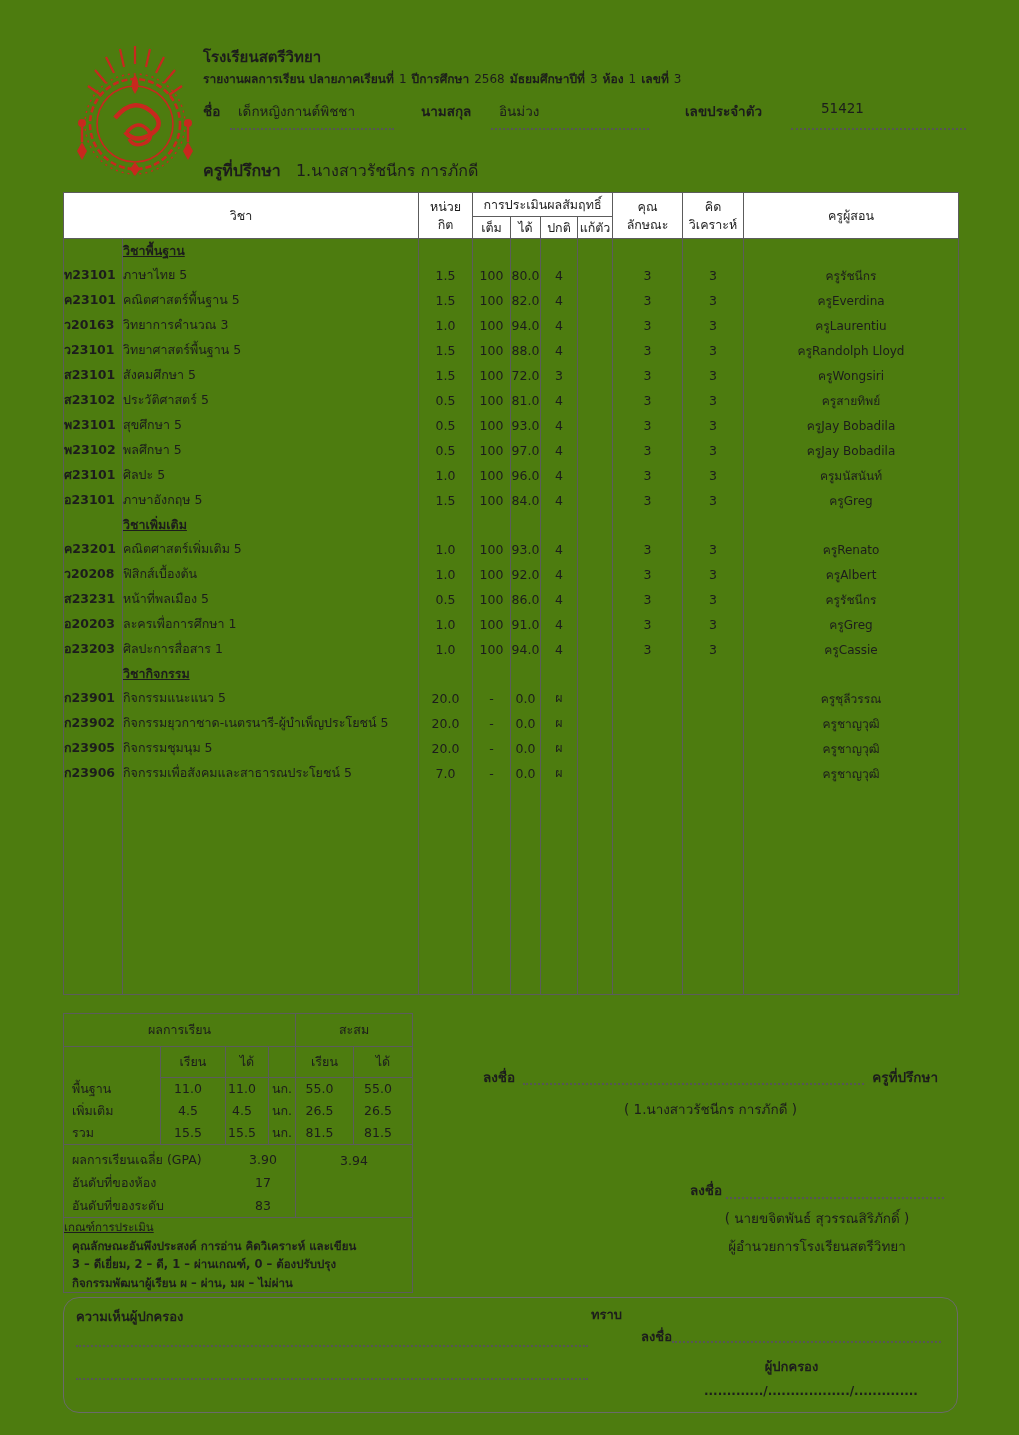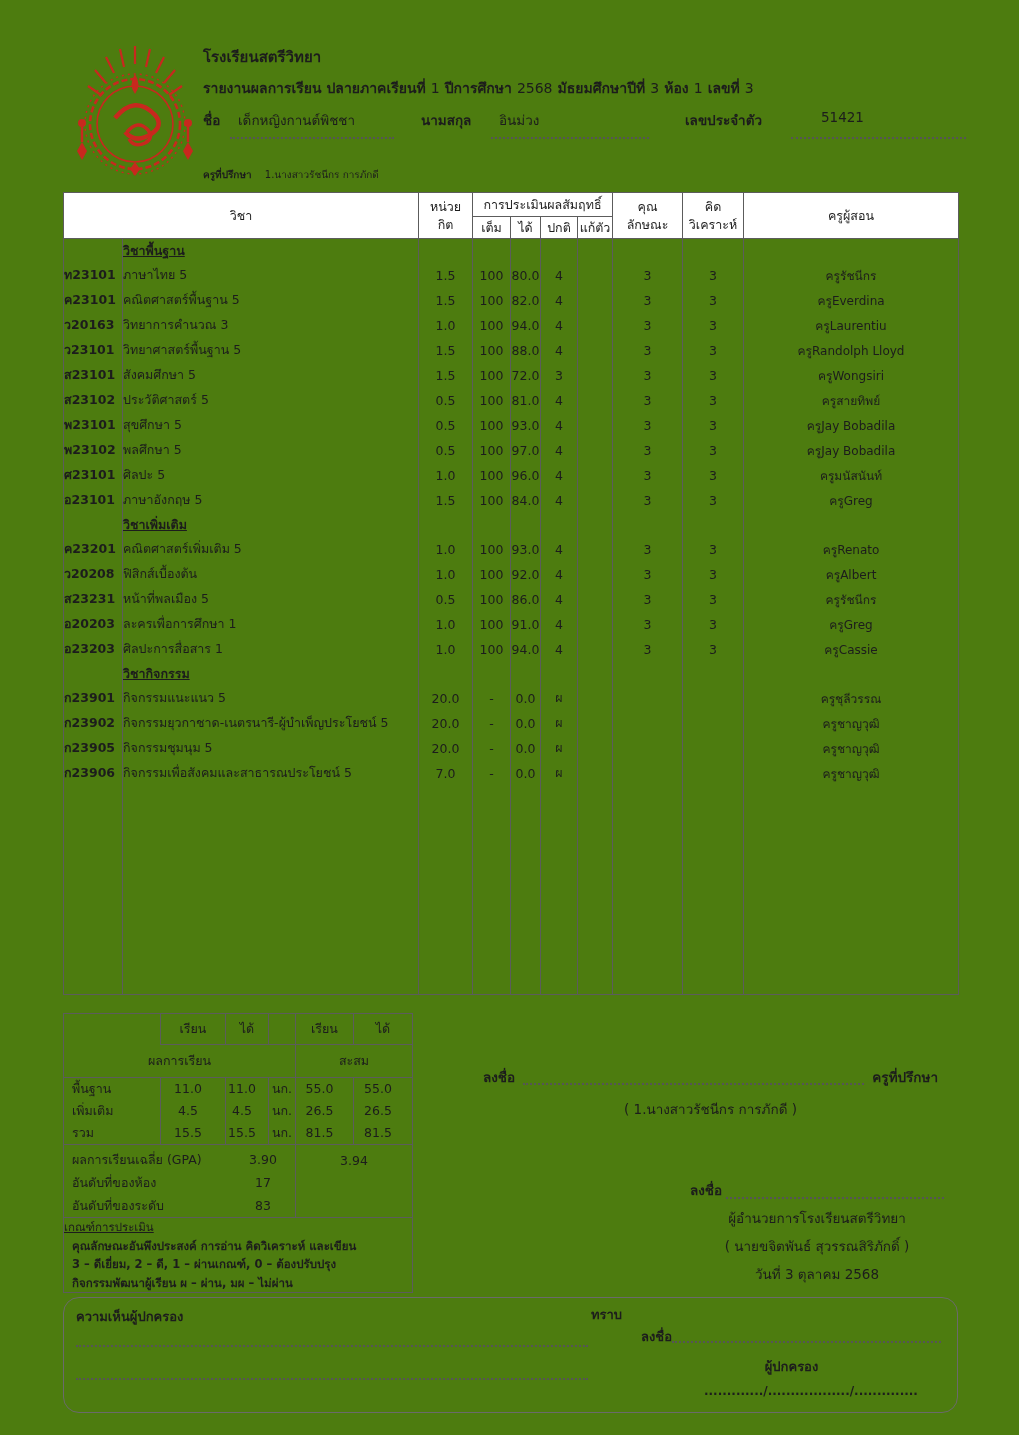--- a/index.html
+++ b/index.html
@@ -3,27 +3,27 @@
 <meta charset="utf-8">
 <style>
   html,body{margin:0;padding:0;background:#e8e8e8;}
   .page{position:relative;width:1019px;height:1435px;margin:0 auto;background:#4d7c0f;
         font-family:"DejaVu Sans","Liberation Sans",sans-serif;color:#1c1c1c;overflow:hidden;}
   .b{font-weight:bold;}
   
   .logo{position:absolute;left:72px;top:40px;width:126px;height:138px;}
   .hdr{position:absolute;left:203px;top:46px;width:760px;}
   .hdr-line1{font-size:15px;font-weight:bold;line-height:22px;}
-  .hdr-line2{font-size:14px;line-height:22px;margin-top:9px;}
+  .hdr-line2{font-size:12px;line-height:22px;}
   .hdr-line2 span{margin-right:5px;}
   .hdr-line3{position:relative;height:46px;margin-top:10px;font-size:13.5px;}
   .hl{position:absolute;top:0;font-weight:bold;}
   .hf{position:absolute;top:0;height:28px;border-bottom:2px dotted #555;padding-left:8px;
       font-size:13.5px;white-space:nowrap;}
-  .hdr-line4{margin-top:12px;font-size:10px;}
+  .hdr-line4{margin-top:12px;font-size:16px;}
   .hdr-line4 .v{margin-left:10px;font-weight:normal;}
   
   table{border-collapse:collapse;table-layout:fixed;padding-left:8px;}
   .gradeT{position:absolute;left:63px;top:192px;width:895px;height:803px;font-size:12.5px;}
   .gradeT,.gradeT th{border:1px solid #5c5c5c;}
   .gradeT th{font-weight:normal;padding:0;line-height:1.4;font-size:12.5px;background:#fff;}
   .gradeT td{padding:0;white-space:nowrap;overflow:visible;border-top:none;border-bottom:none;}
   .vr{border-right:1px solid #5c5c5c;}
   .r{height:25px;}
   .s{height:24px;}
@@ -433,30 +433,30 @@
     <colgroup>
       <col style="width:97px">
         <col style="width:65px">
         <col style="width:43px">
         <col style="width:27px">
         <col style="width:58px">
         <col style="width:59px">
     </colgroup>
     <tbody>
         <tr>
+      <td colspan="4" class="sh bb br">ผลการเรียน</td>
+      <td colspan="2" class="sh bb">สะสม</td>
+    </tr>
+    <tr>
       <td class="sh2 br"></td>
       <td class="sh2 bb br">เรียน</td>
       <td class="sh2 bb br">ได้</td>
       <td class="sh2 bb br"></td>
       <td class="sh2 bb br">เรียน</td>
       <td class="sh2 bb">ได้</td>
-    </tr>
-    <tr>
-      <td colspan="4" class="sh bb br">ผลการเรียน</td>
-      <td colspan="2" class="sh bb">สะสม</td>
     </tr>
     <tr style="height:66px;">
       <td class="br bb">
         <div class="sline lab">พื้นฐาน</div>
         <div class="sline lab">เพิ่มเติม</div>
         <div class="sline lab">รวม</div>
       </td>
       <td class="br bb">
         <div class="sline rnum">11.0</div>
         <div class="sline rnum">4.5</div>
@@ -520,23 +520,22 @@
       <span class="b">ครูที่ปรึกษา</span>
     </div>
     <div class="who">( 1.นางสาวรัชนีกร  การภักดี )</div>
   </div>
 
   <div class="sigD">
     <div class="dline">
       <span class="b">ลงชื่อ</span>
       <span class="dots"></span>
     </div>
+    <div>(   นายขจิตพันธ์  สุวรรณสิริภักดิ์   )</div>
     <div>ผู้อำนวยการโรงเรียนสตรีวิทยา</div>
-    <div>(   นายขจิตพันธ์  สุวรรณสิริภักดิ์   )</div>
-    <div>วันที่  3 ตุลาคม 2568</div>
   </div>
 
   <div class="fbox">
     <div class="abs" style="left:12px;top:8px;">ความเห็นผู้ปกครอง</div>
     <div class="abs fdots" style="left:12px;top:46px;width:512px;"></div>
     <div class="abs fdots" style="left:12px;top:79px;width:512px;"></div>
     <div class="abs" style="left:527px;top:6px;">ทราบ</div>
     <div class="abs" style="left:577px;top:28px;width:300px;display:flex;align-items:flex-end;">
       <span>ลงชื่อ</span>
       <span class="fdots" style="flex:1;margin-bottom:4px;"></span>

